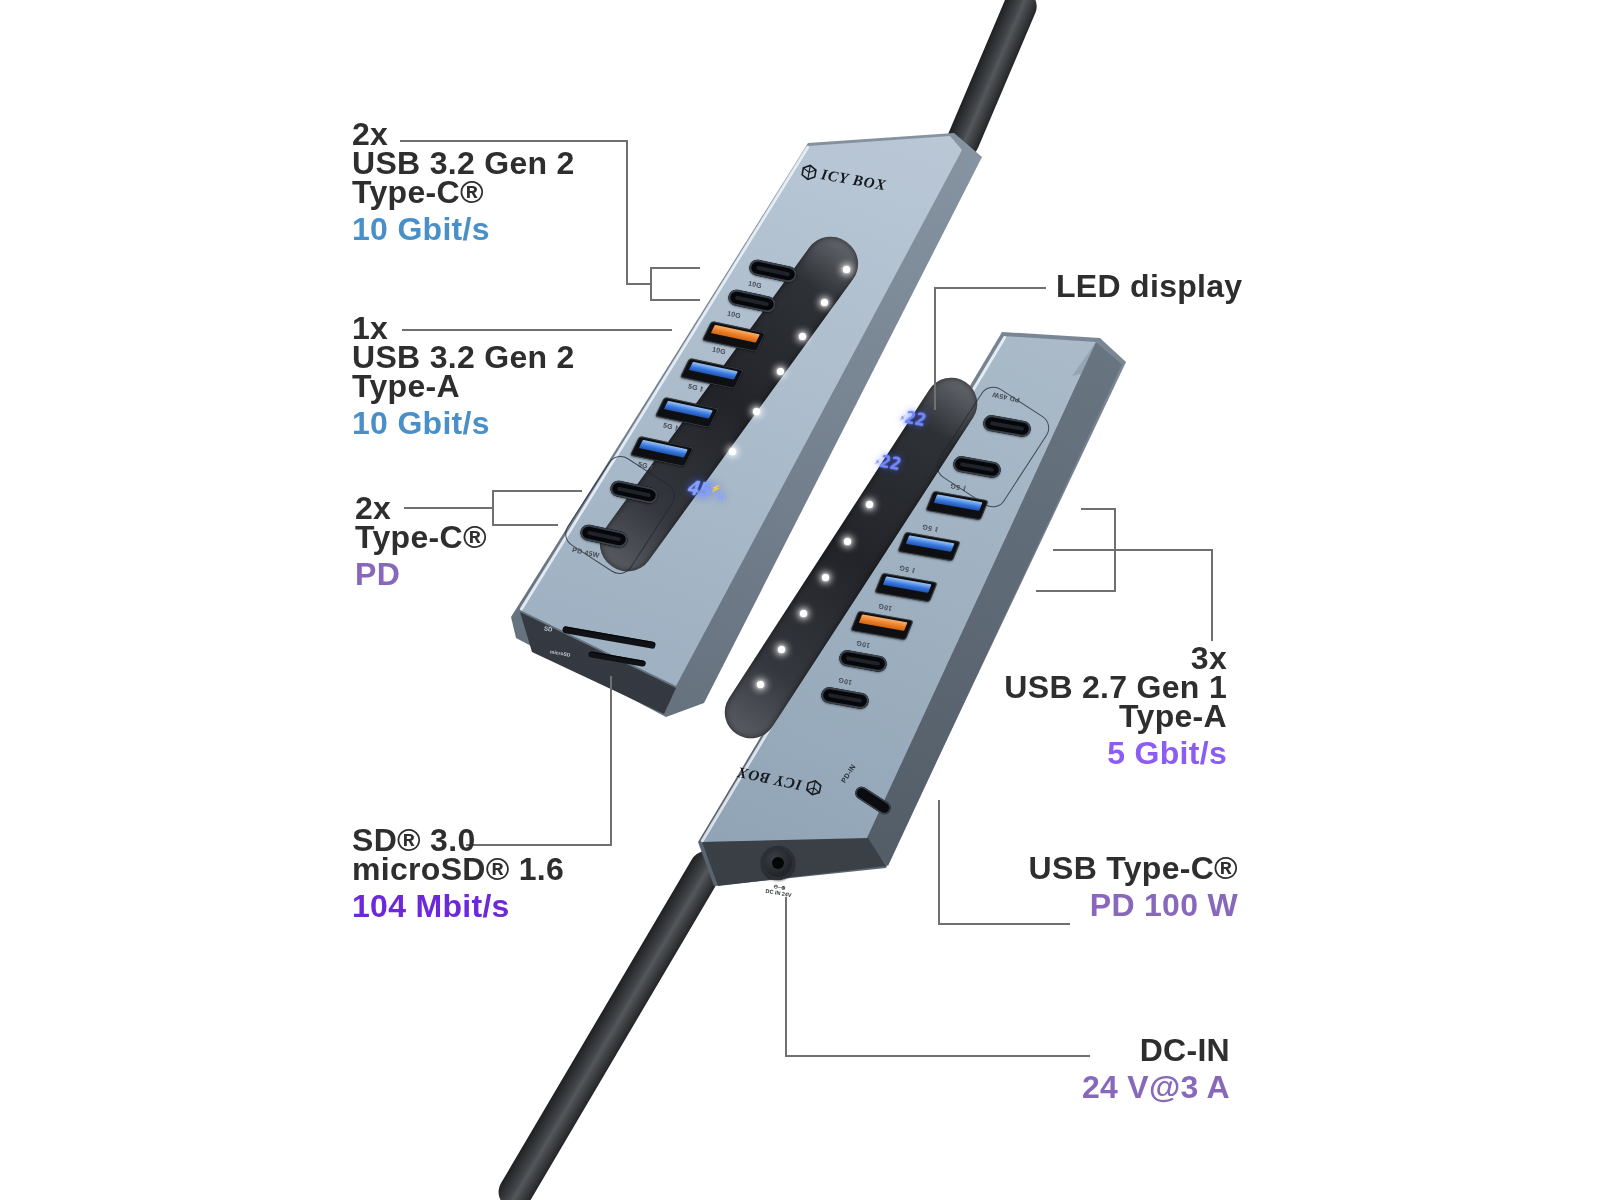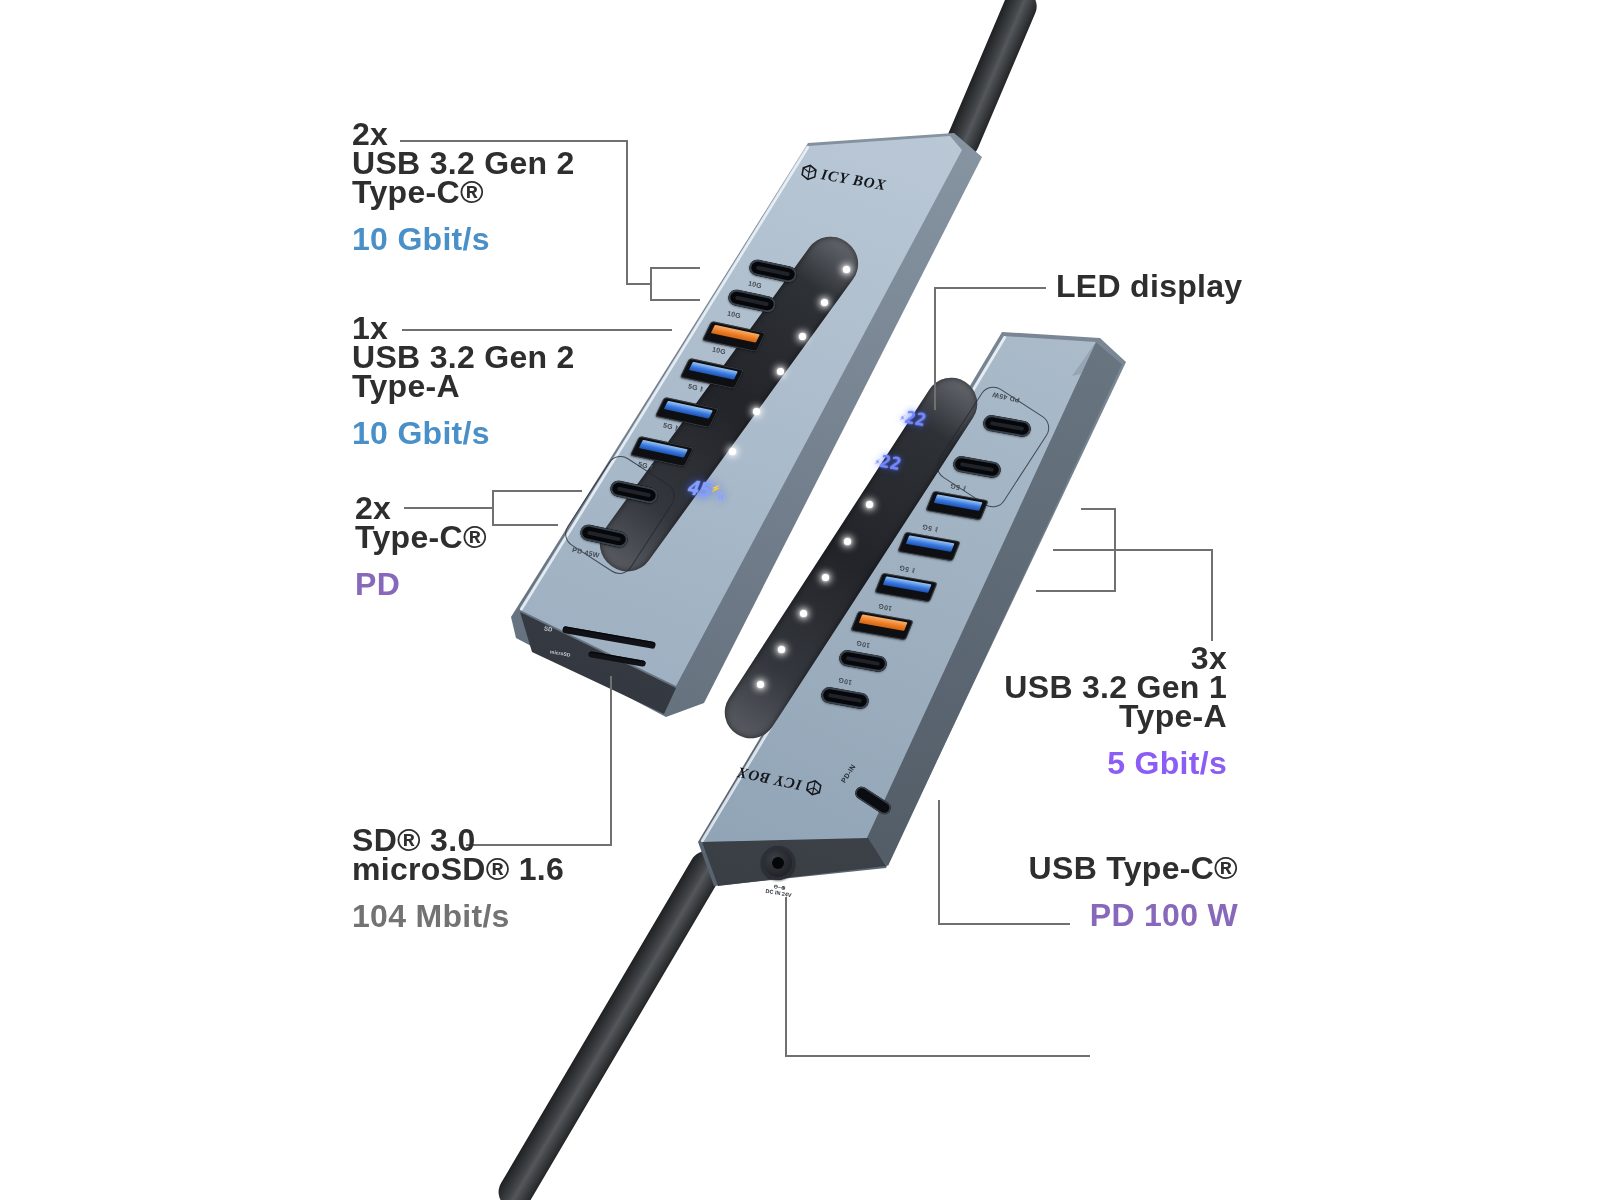--- a/index.html
+++ b/index.html
@@ -1,21 +1,21 @@
 <!DOCTYPE html>
 <html><head>
 <meta charset="utf-8">
 <style>
   html,body{margin:0;padding:0;background:#fff;}
   .canvas{position:relative;width:1600px;height:1200px;background:#ffffff;overflow:hidden;
           font-family:"Liberation Sans",sans-serif;}
   .fs{position:absolute;inset:0;}
   
   .lbl{position:absolute;font-weight:800;font-size:32px;line-height:29px;color:#2e2e2e;letter-spacing:.3px;}
-  .lbl .speed{display:block;margin-top:18px;}
+  .lbl .speed{display:block;margin-top:8px;}
   .r{text-align:right;}
   
   .hl,.vl{position:absolute;background:#707070;}
   .hl{height:2px;}
   .vl{width:2px;}
   
   .cable{position:absolute;border-radius:17px;
          background:linear-gradient(90deg,#1e2022 0%,#45484c 45%,#54575b 55%,#232527 100%);}
   
   .stripe{position:absolute;border-radius:26px;
@@ -275,33 +275,37 @@
 
   <div class="lbl" style="left:355px;top:494px;">
     <span>2x</span><br>
     <span>Type-C®</span>
     <span class="speed" style="color: rgb(135, 104, 187);">PD</span>
   </div>
 
   <div class="lbl" style="left:352px;top:826px;">
     <span>SD® 3.0</span><br>
     <span>microSD® 1.6</span>
-    <span class="speed" style="color: #737373;">104 Mbit/s</span>
+    <span class="speed" style="color: #6d28d9;">104 Mbit/s</span>
   </div>
 
   <div class="lbl" style="left:1056px;top:272px;">
     <span>LED display</span>
   </div>
 
   <div class="lbl r" style="right:373px;top:644px;">
     <span>3x</span><br>
-    <span>USB 3.2 Gen 1</span><br>
+    <span>USB 2.7 Gen 1</span><br>
     <span>Type-A</span>
     <span class="speed" style="color: #8b5cf6;">5 Gbit/s</span>
   </div>
 
   <div class="lbl r" style="right:362px;top:854px;">
     <span>USB Type-C®</span>
     <span class="speed" style="color: rgb(135, 104, 187);">PD 100 W</span>
   </div>
 
+  <div class="lbl r" style="right:370px;top:1036px;">
+    <span>DC-IN</span>
+    <span class="speed" style="color: rgb(135, 104, 187);">24 V@3 A</span>
+  </div>
 
 </div>
 
 </body></html>

